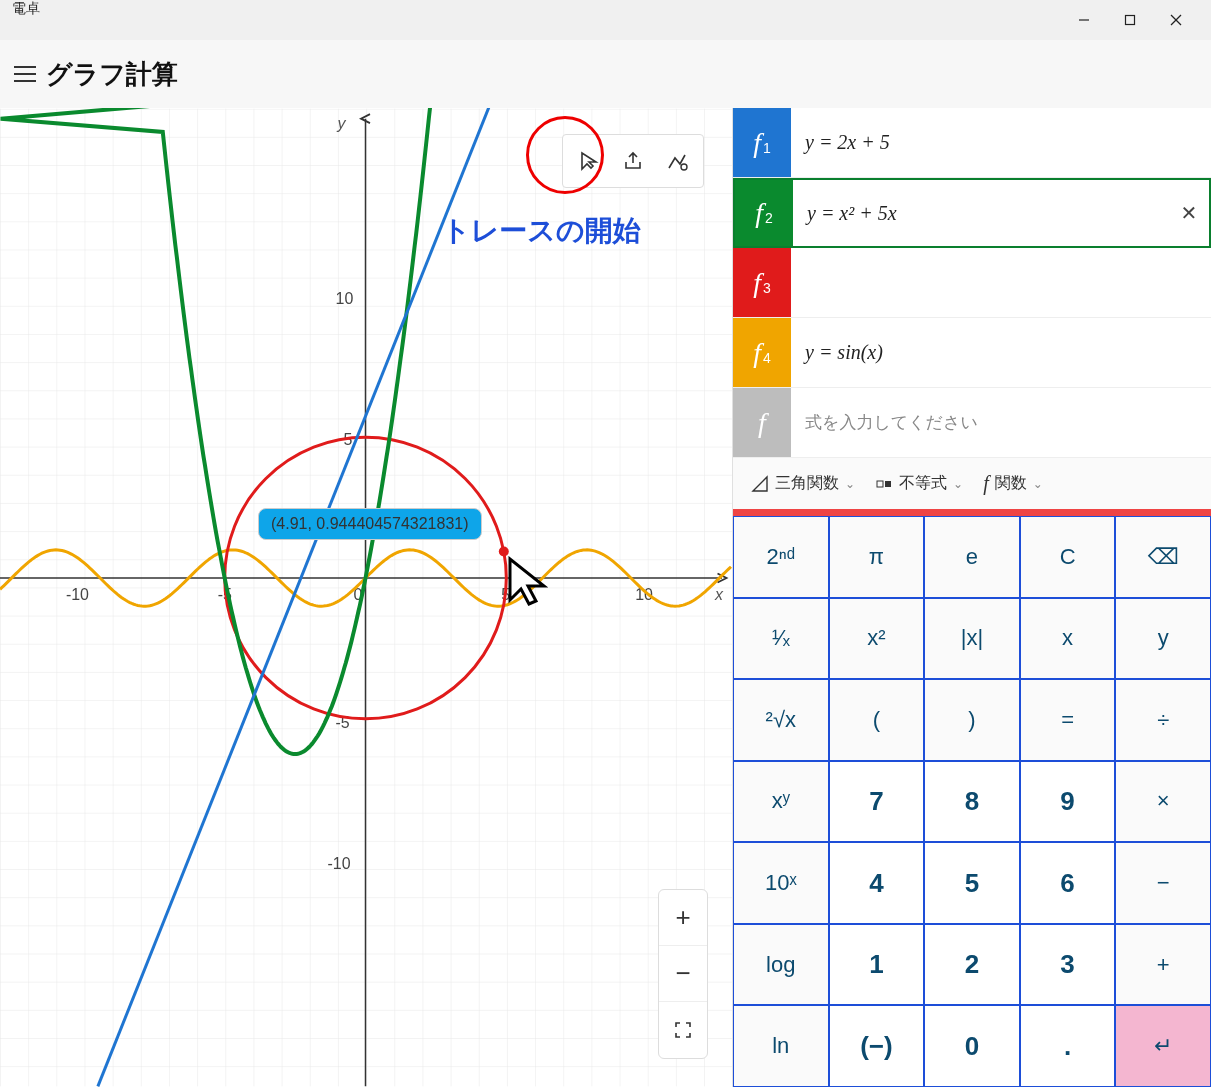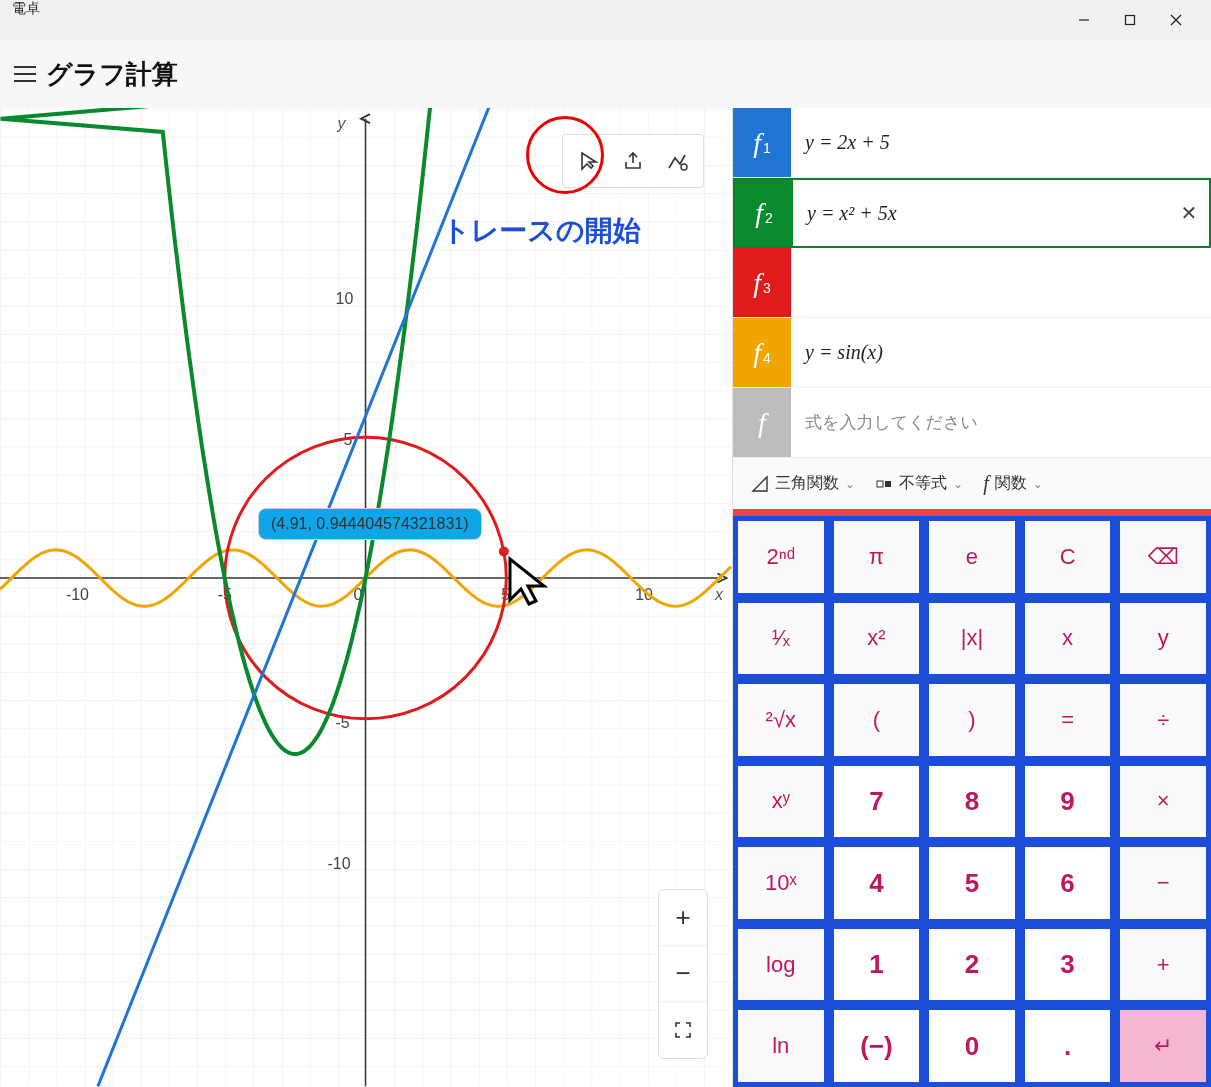--- a/index.html
+++ b/index.html
@@ -21,21 +21,21 @@
 .eq-swatch{width:58px;height:100%;display:flex;align-items:center;justify-content:center;color:#fff;font-style:italic;font-family:"Times New Roman",serif;font-size:28px}
 .eq-swatch sub{font-size:14px;font-style:normal;margin-left:2px;margin-top:10px}
 .eq-text{flex:1;padding:0 14px;font-size:20px;font-style:italic;font-family:"Times New Roman",serif;color:#222}
 .eq-close{width:40px;font-size:20px;color:#444;text-align:center}
 .eq-row.placeholder .eq-text{color:#888;font-style:normal;font-family:inherit;font-size:17px}
 .eq-row.placeholder .eq-swatch{background:#bdbdbd}
 .cat-row{display:flex;align-items:center;gap:20px;padding:14px 18px;background:#fafafa;border-bottom:7px solid #ef4444;font-size:16px;color:#333}
 .cat-item{display:flex;align-items:center;gap:6px}
 .cat-chev{font-size:12px;color:#888}
 .keypad{flex:1;display:grid;grid-template-columns:repeat(5,1fr);grid-auto-rows:1fr;background:#f5f5f5}
-.key{display:flex;align-items:center;justify-content:center;font-size:22px;color:#be185d;border:5px solid #1d4ed8;background:#fafafa}
+.key{display:flex;align-items:center;justify-content:center;font-size:22px;color:#0c4a6e;border:1px solid #1d4ed8;background:#fafafa}
 .key.num{font-weight:600;background:#fff;font-size:26px}
 .key.enter{background:#f4b6d0}
 .graph-tools{position:absolute;top:26px;right:28px;display:flex;gap:0;background:#fff;border:1px solid #ddd;border-radius:4px;padding:4px}
 .tool-btn{width:44px;height:44px;display:flex;align-items:center;justify-content:center}
 .trace-circle{position:absolute;top:8px;right:128px;width:78px;height:78px;border:3px solid #e00;border-radius:50%;pointer-events:none}
 .trace-label{position:absolute;top:104px;left:442px;font-size:28px;font-weight:600;color:#1d4ed8}
 .zoom-controls{position:absolute;right:24px;bottom:28px;display:flex;flex-direction:column;background:#fff;border:1px solid #ddd;border-radius:6px}
 .zoom-btn{width:48px;height:56px;display:flex;align-items:center;justify-content:center;font-size:26px;color:#333;border-bottom:1px solid #eee}
 .zoom-btn:last-child{border-bottom:none;font-size:18px}
 .tooltip{position:absolute;background:#0ea5e9;border:1px solid #ccc;border-radius:8px;padding:6px 12px;font-size:16px;color:#333}

